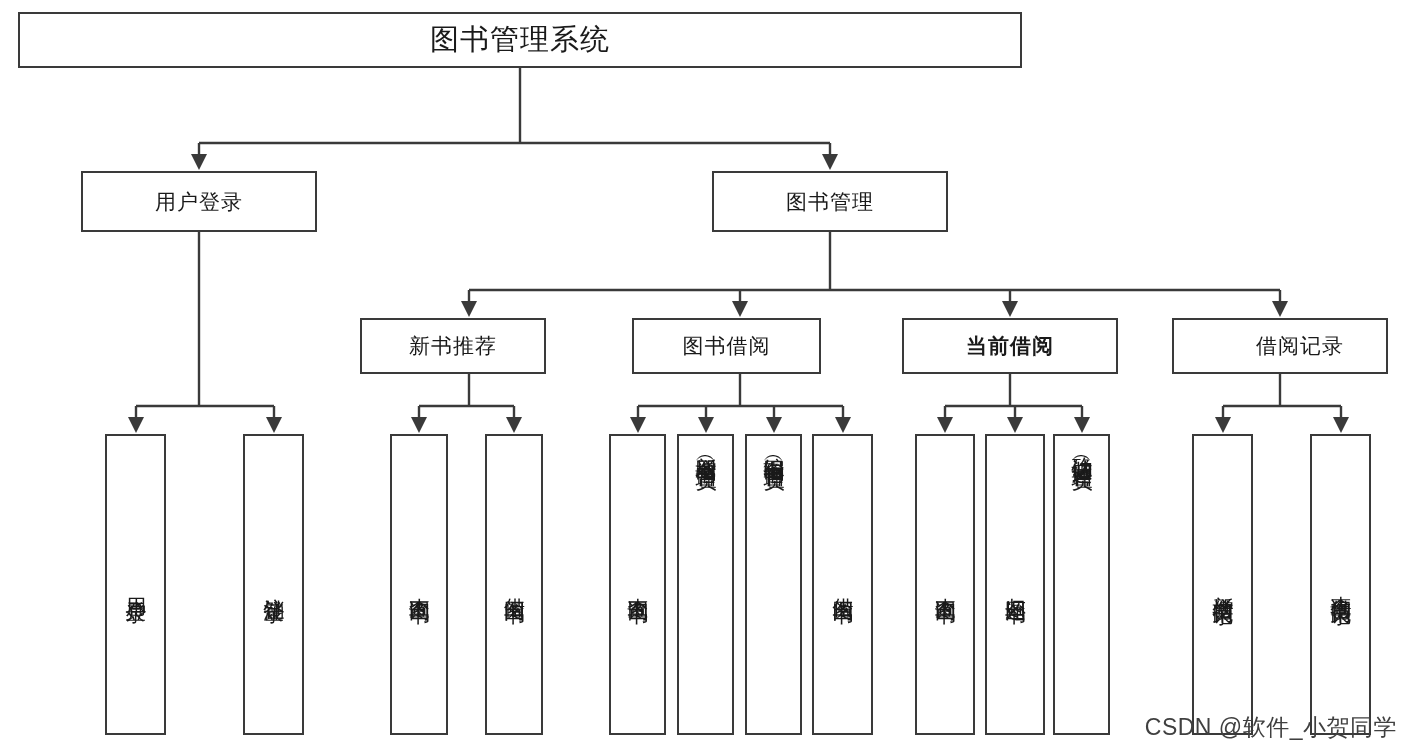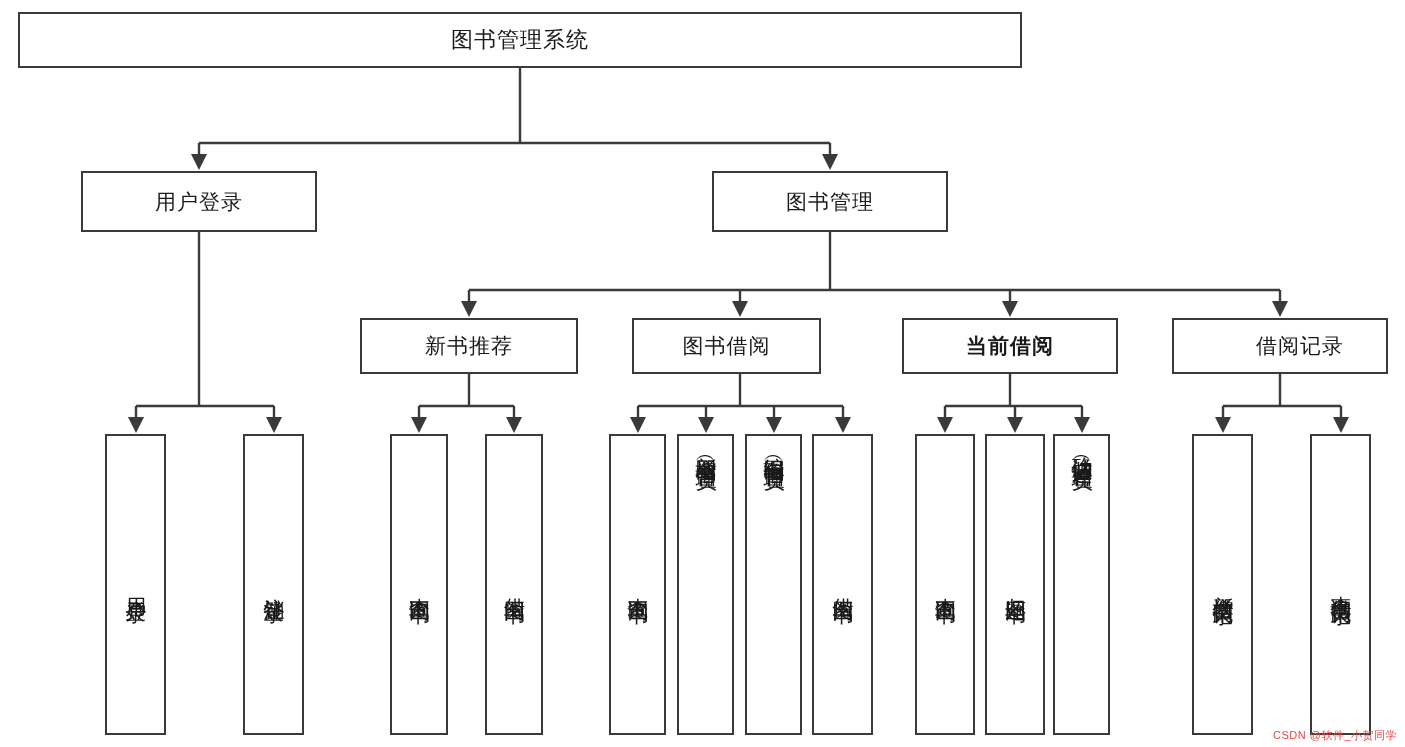--- a/index.html
+++ b/index.html
@@ -27,21 +27,21 @@
     justify-content: center;
     color: #1a1a1a;
   }
   .node-h .node-label {
     font-size: 21px;
     line-height: 1.1;
     letter-spacing: 1px;
     white-space: nowrap;
   }
   .node-root .node-label {
-    font-size: 22px;
+    font-size: 29px;
     letter-spacing: 1px;
   }
   .node-v {
     align-items: flex-start;
     justify-content: center;
     padding-top: 4px;
   }
   .node-v .node-label {
     writing-mode: vertical-rl;
     text-orientation: upright;
@@ -67,22 +67,22 @@
     stroke-width: 2.4;
     fill: none;
   }
   .arrowhead {
     fill: #3a3a3a;
   }
   #watermark {
     position: absolute;
     right: 8px;
     bottom: 4px;
-    font-size: 11px;
-    color: #ef4444;
+    font-size: 23px;
+    color: #404040;
     letter-spacing: 0.5px;
     white-space: nowrap;
     user-select: none;
   }
 </style>
 </head>
 <body>
 
 <div id="diagram-root">
 
@@ -144,21 +144,21 @@
   <div id="node-layer">
       <div class="node-box node-root node-h" style="left: 18px; top: 12px; width: 1004px; height: 56px;">
         <span class="node-label">图书管理系统</span>
       </div>
       <div class="node-box node-h" style="left: 81px; top: 171px; width: 236px; height: 61px;">
         <span class="node-label">用户登录</span>
       </div>
       <div class="node-box node-h" style="left: 712px; top: 171px; width: 236px; height: 61px;">
         <span class="node-label">图书管理</span>
       </div>
-      <div class="node-box node-h" style="left: 360px; top: 318px; width: 218px; height: 56px;">
+      <div class="node-box node-h" style="left: 360px; top: 318px; width: 186px; height: 56px;">
         <span class="node-label">新书推荐</span>
       </div>
       <div class="node-box node-h" style="left: 632px; top: 318px; width: 189px; height: 56px;">
         <span class="node-label">图书借阅</span>
       </div>
       <div class="node-box node-h" style="left: 902px; top: 318px; width: 216px; height: 56px; font-weight: bold;">
         <span class="node-label">当前借阅</span>
       </div>
       <div class="node-box node-h" style="left: 1172px; top: 318px; width: 216px; height: 56px; padding-left: 40px;">
         <span class="node-label">借阅记录</span>

